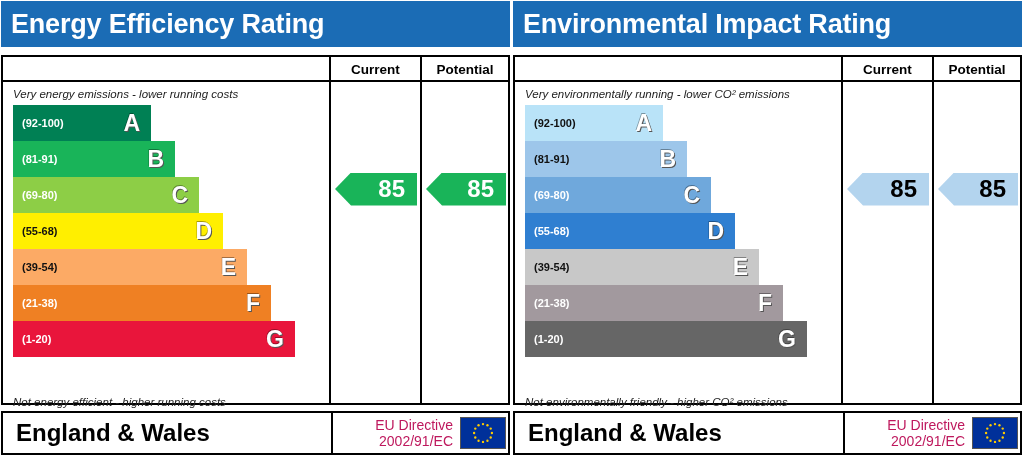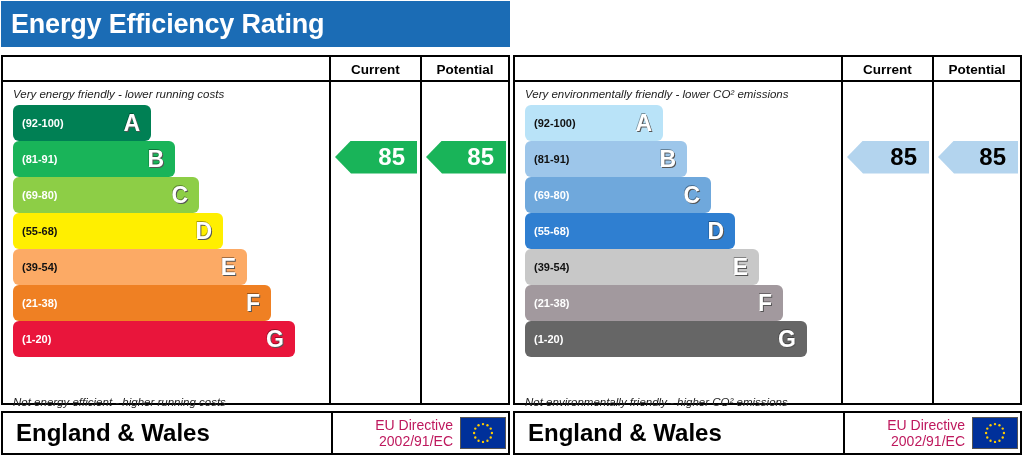--- a/index.html
+++ b/index.html
@@ -24,30 +24,30 @@
   .hdrcell{position:absolute;top:0;height:25px;line-height:25px;text-align:center;
     font-size:13.5px;font-weight:bold;color:#000;}
   .hdrcell.c1{left:328px;width:89px;border-radius:7px;}
   .hdrcell.c2{left:419px;width:86px;}
 
   .cap{position:absolute;left:10px;font-style:italic;font-size:11.5px;color:#222;
     white-space:nowrap;}
   .cap.top{top:31px;}
   .cap.bot{top:339px;}
 
-  .bar{position:absolute;left:10px;height:36px;box-sizing:border-box;border-radius:6px;}
+  .bar{position:absolute;left:10px;height:36px;box-sizing:border-box;}
   .bar .rng{position:absolute;left:9px;top:50%;transform:translateY(-50%);
     font-size:11px;font-weight:bold;}
   .bar .ltr{position:absolute;top:50%;transform:translateY(-50%);
     font-size:23px;font-weight:bold;}
 
   .arrow{position:absolute;height:33px;display:flex;align-items:center;
     justify-content:flex-end;padding-right:12px;box-sizing:border-box;
     clip-path:polygon(16px 0,100% 0,100% 100%,16px 100%,0 50%);
-    font-size:24px;font-weight:bold;}
+    font-size:24px;font-weight:bold;margin-top:32px;}
 
   .footer{position:absolute;left:1px;top:411px;width:509px;height:44px;
     border:2px solid #000;box-sizing:border-box;background:#fff;}
   .footer .region{position:absolute;left:13px;top:50%;transform:translateY(-50%);
     font-size:24px;font-weight:bold;color:#000;}
   .fdiv{position:absolute;left:328px;top:0;width:2px;height:40px;background:#000;}
   .footer .dir{position:absolute;left:340px;top:50%;transform:translateY(-50%);
     font-size:14px;color:#be185d;line-height:1.15;text-align:right;width:110px;}
   .euflag{position:absolute;left:457px;top:4px;width:46px;height:32px;
     background:#00309a;border:1px solid #555;box-sizing:border-box;}
@@ -64,21 +64,21 @@
       <span class="ttl">Energy Efficiency Rating</span>
     </div>
 
     <div class="grid">
       <div class="hdrrow"></div>
       <div class="vdiv v1"></div>
       <div class="vdiv v2"></div>
       <div class="hdrcell c1">Current</div>
       <div class="hdrcell c2">Potential</div>
 
-      <div class="cap top">Very energy friendly - lower running costs</div>
+      <div class="cap top">Very energy emissions - lower running costs</div>
       <div class="cap bot">Not energy efficient - higher running costs</div>
 
       <div id="left-bars">
           <div class="bar" style="top: 48px; width: 138px; background: rgb(0, 128, 84);">
             <span class="rng" style="color: rgb(255, 255, 255);">(92-100)</span>
             <span class="ltr" style="right: 11px; color: rgb(255, 255, 255); text-shadow: rgb(85, 85, 85) 1px 1px 0px, rgba(0, 0, 0, 0.35) -0.5px -0.5px 0px;">A</span>
           </div>
           <div class="bar" style="top: 84px; width: 162px; background: rgb(25, 180, 89);">
             <span class="rng" style="color: rgb(255, 255, 255);">(81-91)</span>
             <span class="ltr" style="right: 11px; color: rgb(255, 255, 255); text-shadow: rgb(85, 85, 85) 1px 1px 0px, rgba(0, 0, 0, 0.35) -0.5px -0.5px 0px;">B</span>
@@ -133,29 +133,32 @@
               <circle cx="14.77" cy="11.25" r="1.25" fill="#ffcc00"></circle>
               <circle cx="18.25" cy="7.77" r="1.25" fill="#ffcc00"></circle>
             </g>
           </svg>
       </div>
     </div>
   </div>
 
   <div class="panel right">
 
+    <div class="titlebar">
+      <span class="ttl">Environmental Impact Rating</span>
+    </div>
 
     <div class="grid">
       <div class="hdrrow"></div>
       <div class="vdiv v1"></div>
       <div class="vdiv v2"></div>
       <div class="hdrcell c1">Current</div>
       <div class="hdrcell c2">Potential</div>
 
-      <div class="cap top">Very environmentally friendly - lower CO² emissions</div>
+      <div class="cap top">Very environmentally running - lower CO² emissions</div>
       <div class="cap bot">Not environmentally friendly - higher CO² emissions</div>
 
       <div id="right-bars">
           <div class="bar" style="top: 48px; width: 138px; background: rgb(185, 227, 248);">
             <span class="rng" style="color: rgb(17, 17, 17);">(92-100)</span>
             <span class="ltr" style="right: 11px; color: rgb(255, 255, 255); text-shadow: rgb(85, 85, 85) 1px 1px 0px, rgba(0, 0, 0, 0.35) -0.5px -0.5px 0px;">A</span>
           </div>
           <div class="bar" style="top: 84px; width: 162px; background: rgb(157, 198, 234);">
             <span class="rng" style="color: rgb(17, 17, 17);">(81-91)</span>
             <span class="ltr" style="right: 11px; color: rgb(255, 255, 255); text-shadow: rgb(85, 85, 85) 1px 1px 0px, rgba(0, 0, 0, 0.35) -0.5px -0.5px 0px;">B</span>

